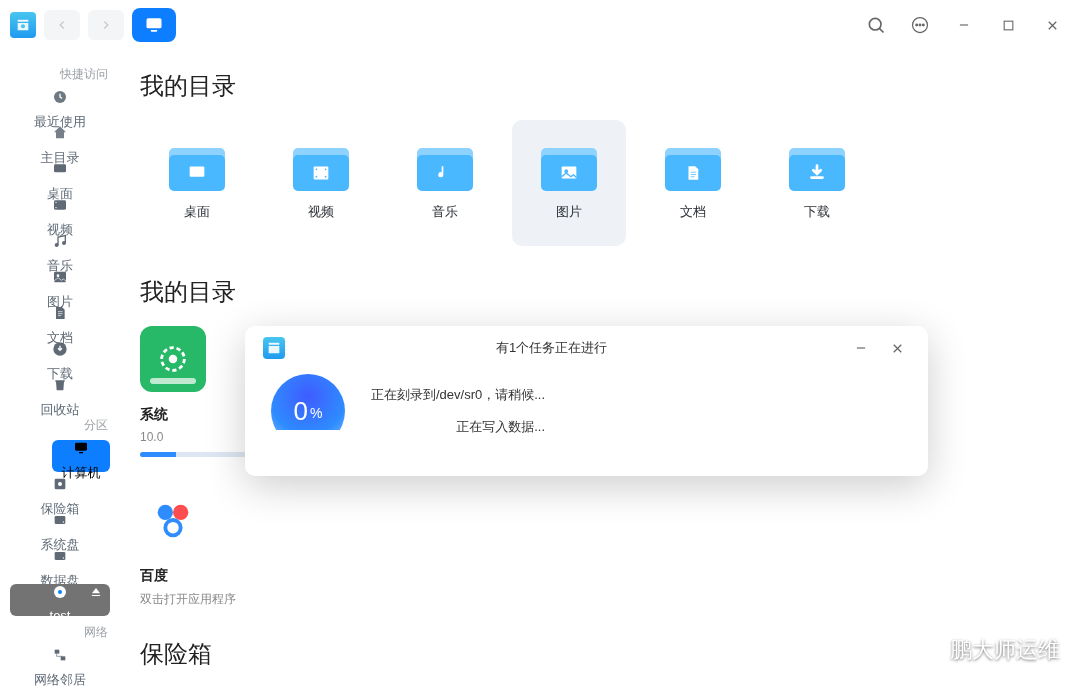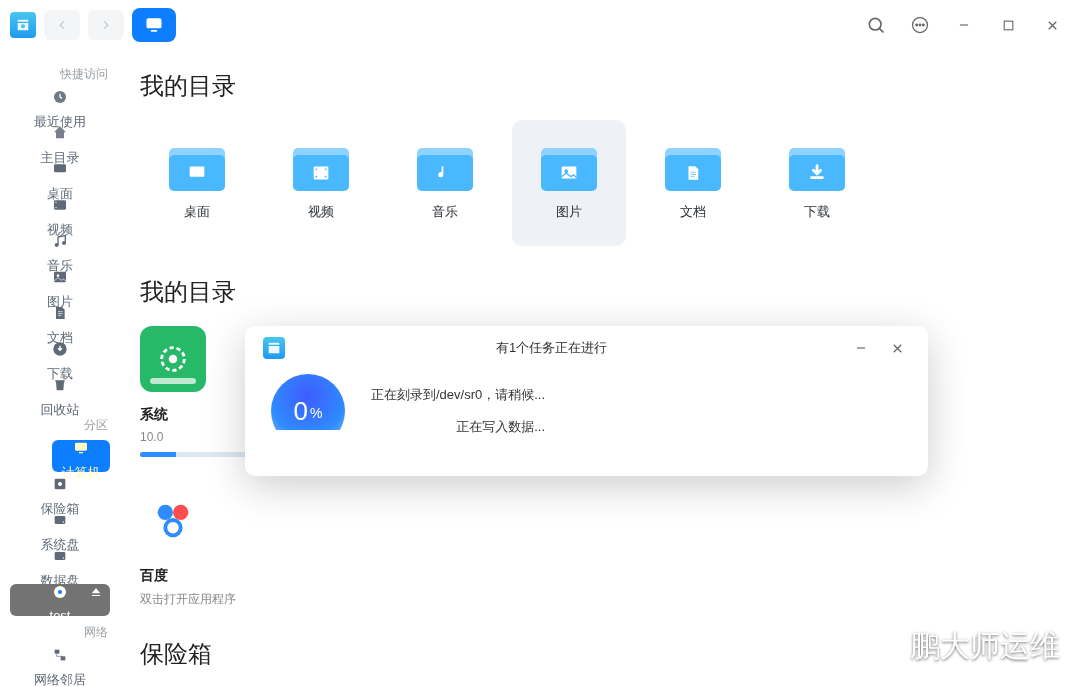--- a/index.html
+++ b/index.html
@@ -14,21 +14,21 @@
 .active-tab { width: 44px; height: 34px; border-radius: 8px; background: #0d7eff; display:flex; align-items:center; justify-content:center; color:#fff; }
 .spacer { flex: 1; }
 .tb-btn { width: 36px; height: 36px; display:flex; align-items:center; justify-content:center; color:#666; }
 
 
 .layout { display:flex; height: calc(100% - 50px); }
 .sidebar { width: 120px; padding: 8px 10px 4px; overflow-y:auto;text-align:right; }
 .sidebar::-webkit-scrollbar{width:0;}
 .sb-section { font-size: 12px; color:#9aa0a6; margin: 8px 2px 6px; }
 .sb-item { display:flex; align-items:center; gap:8px; height: 32px; padding: 0 8px; border-radius: 6px; color:#5f6a76; font-size:13px; margin-bottom:4px; cursor:pointer;flex-direction:column;}
-.sb-item.active { background:#0d7eff; color:#fef9c3;margin-left:42px; }
+.sb-item.active { background:#0d7eff; color:#000000;margin-left:42px; }
 .sb-item.test { background:#737373; color:#fff; position:relative;}
 .sb-ico { width:16px; height:16px; flex:0 0 16px; display:flex; align-items:center; justify-content:center;}
 .sb-item .eject{position:absolute; right:6px;}
 
 
 .main { flex:1; padding: 20px 40px 0 20px; overflow-y:auto; }
 .main h2 { font-size: 24px; font-weight:400; color:#222; margin-bottom:18px; }
 .section { margin-bottom: 30px;}
 .folder-grid { display:flex; gap:10px; }
 .folder-card { width:114px; height:126px; border-radius:10px; display:flex; flex-direction:column; align-items:center; justify-content:center; gap:12px; cursor:pointer;}
@@ -58,21 +58,21 @@
 .dlg-header{display:flex; align-items:center; height:44px; padding:0 18px; gap:10px;}
 .dlg-header .title{flex:1; text-align:center; font-size:13px; color:#333; margin-left:-30px;}
 .dlg-header .win-btn{width:26px; height:26px; display:flex; align-items:center; justify-content:center; color:#666; cursor:pointer;}
 .dlg-body{display:flex; padding: 4px 26px 0; gap:26px; align-items:center;}
 .prog-circle{width:74px; height:74px; border-radius:50%; background:radial-gradient(circle at 50% 30%, #3f5cff 0%, #2e8cff 60%, #9cc9ff 100%); display:flex; align-items:center; justify-content:center; color:#fff; font-size:20px; font-weight:300; position:relative; clip-path: inset(0 0 18px 0);}
 .prog-circle .pct{font-size:26px;}
 .prog-circle .unit{font-size:14px; margin-left:2px; margin-top:4px;}
 .dlg-text{display:flex; flex-direction:column; gap:14px; font-size:13px; color:#333;text-align:right;}
 
 
-.watermark{position:absolute; right:20px; bottom:20px; display:flex; align-items:flex-end; gap:0; color:#fff; font-size:30px; font-weight:500; text-shadow:0 1px 3px rgba(0,0,0,0.6);}
+.watermark{position:absolute; right:20px; bottom:20px; display:flex; align-items:flex-start; gap:0; color:#fff; font-size:22px; font-weight:500; text-shadow:0 1px 3px rgba(0,0,0,0.6);}
 .wm-ico{width:32px; height:32px; border-radius:50%; background:rgba(255,255,255,0.8); position:relative; display:flex; align-items:center; justify-content:center;}
 .wm-ico::before{content:''; position:absolute; left:-14px; width:26px; height:26px; border-radius:50%; background:rgba(255,255,255,0.6);}
 
 svg{display:block;}
 </style>
 </head>
 <body>
 
 <div class="titlebar">
   <div class="app-icon">

